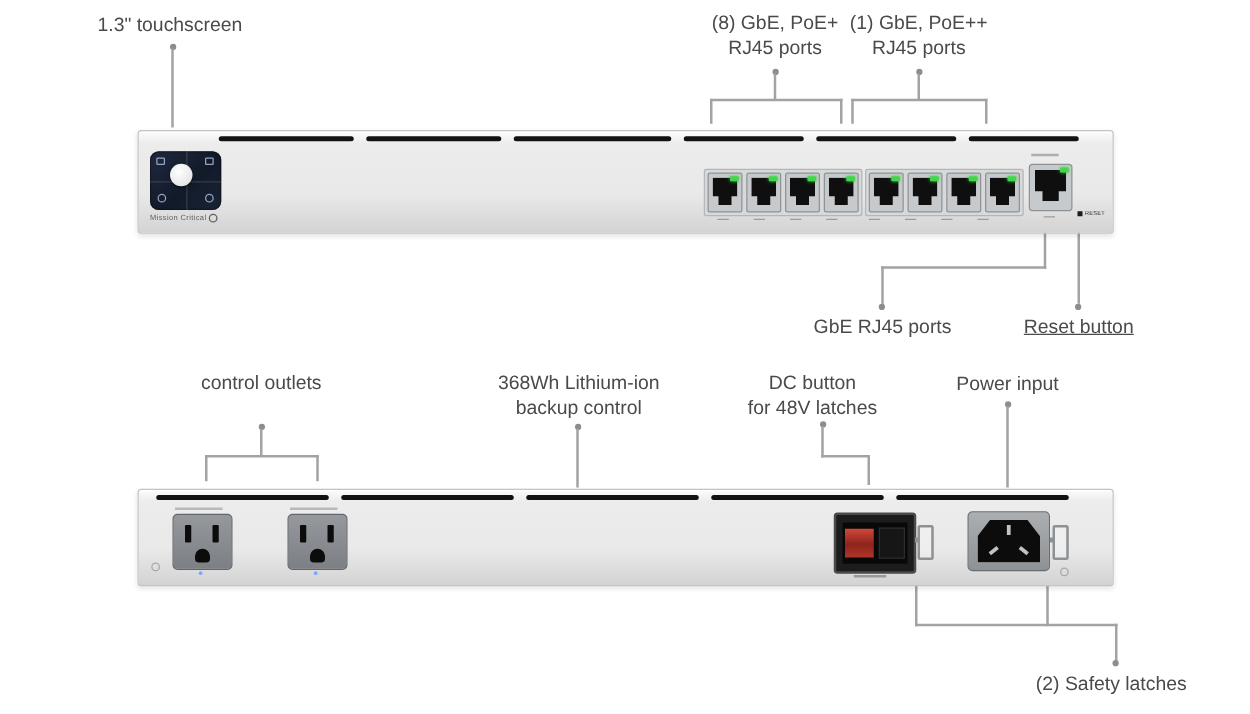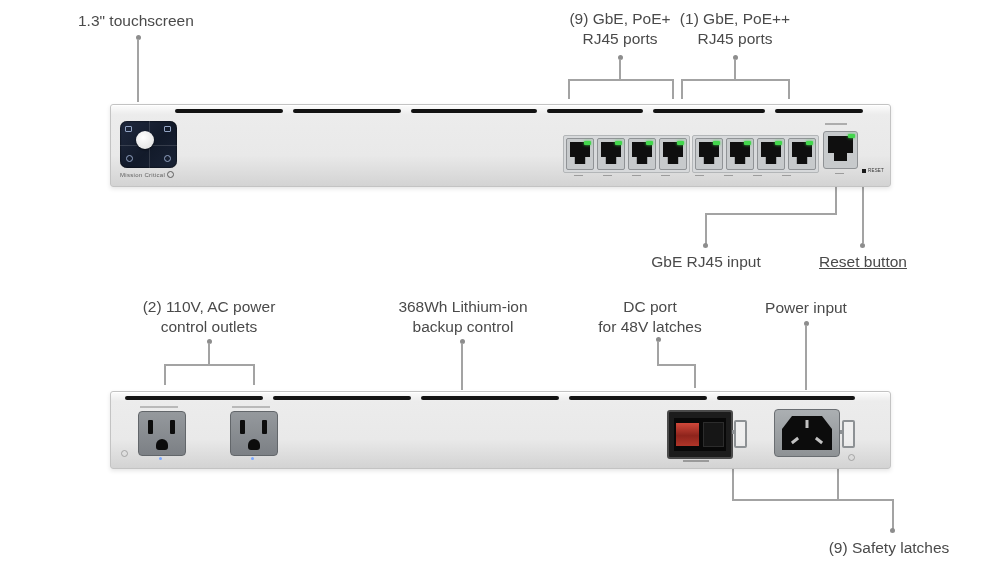--- a/index.html
+++ b/index.html
@@ -76,31 +76,31 @@
 </head>
 <body>
 
 <div class="canvas">
 
   <div class="callout" style="left:78px;top:11px;text-align:left;">
     <span>1.3" touchscreen</span>
   </div>
 
   <div class="callout center" style="left:620px;top:9px;">
-    <div>(9) GbE, PoE+</div>
+    <div>(8) GbE, PoE+</div>
     <div>RJ45 ports</div>
   </div>
 
   <div class="callout center" style="left:735px;top:9px;">
     <div>(1) GbE, PoE++</div>
     <div>RJ45 ports</div>
   </div>
 
   <div class="callout center" style="left:706px;top:252px;">
-    <span>GbE RJ45 input</span>
+    <span>GbE RJ45 ports</span>
   </div>
 
   <div class="callout center" style="left:863px;top:252px;text-decoration:underline;">
     <span>Reset button</span>
   </div>
 
   <div class="dot" style="left:136px;top:35px;"></div>
   <div class="lv" style="left:137px;top:39px;height:63px;"></div>
 
   <div class="dot" style="left:618px;top:55px;"></div>
@@ -200,40 +200,39 @@
       <span class="led"></span>
     </div>
     <div class="port-tick" style="left:724px;top:68px;"></div>
     <div class="reset">
       <span class="sq"></span>
       <span class="txt">RESET</span>
     </div>
   </div>
 
   <div class="callout center" style="left:209px;top:297px;">
-    <div>(2) 110V, AC power</div>
     <div>control outlets</div>
   </div>
 
   <div class="callout center" style="left:463px;top:297px;">
     <div>368Wh Lithium-ion</div>
     <div>backup control</div>
   </div>
 
   <div class="callout center" style="left:650px;top:297px;">
-    <div>DC port</div>
+    <div>DC button</div>
     <div>for 48V latches</div>
   </div>
 
   <div class="callout center" style="left:806px;top:298px;text-align:right;">
     <span>Power input</span>
   </div>
 
   <div class="callout center" style="left:889px;top:538px;">
-    <span>(9) Safety latches</span>
+    <span>(2) Safety latches</span>
   </div>
 
   <div class="dot" style="left:207px;top:339px;"></div>
   <div class="lv" style="left:208px;top:343px;height:22px;"></div>
   <div class="lh" style="left:164px;top:364px;width:91px;"></div>
   <div class="lv" style="left:164px;top:364px;height:21px;"></div>
   <div class="lv" style="left:253px;top:364px;height:21px;"></div>
 
   <div class="dot" style="left:460px;top:339px;"></div>
   <div class="lv" style="left:461px;top:343px;height:47px;"></div>

